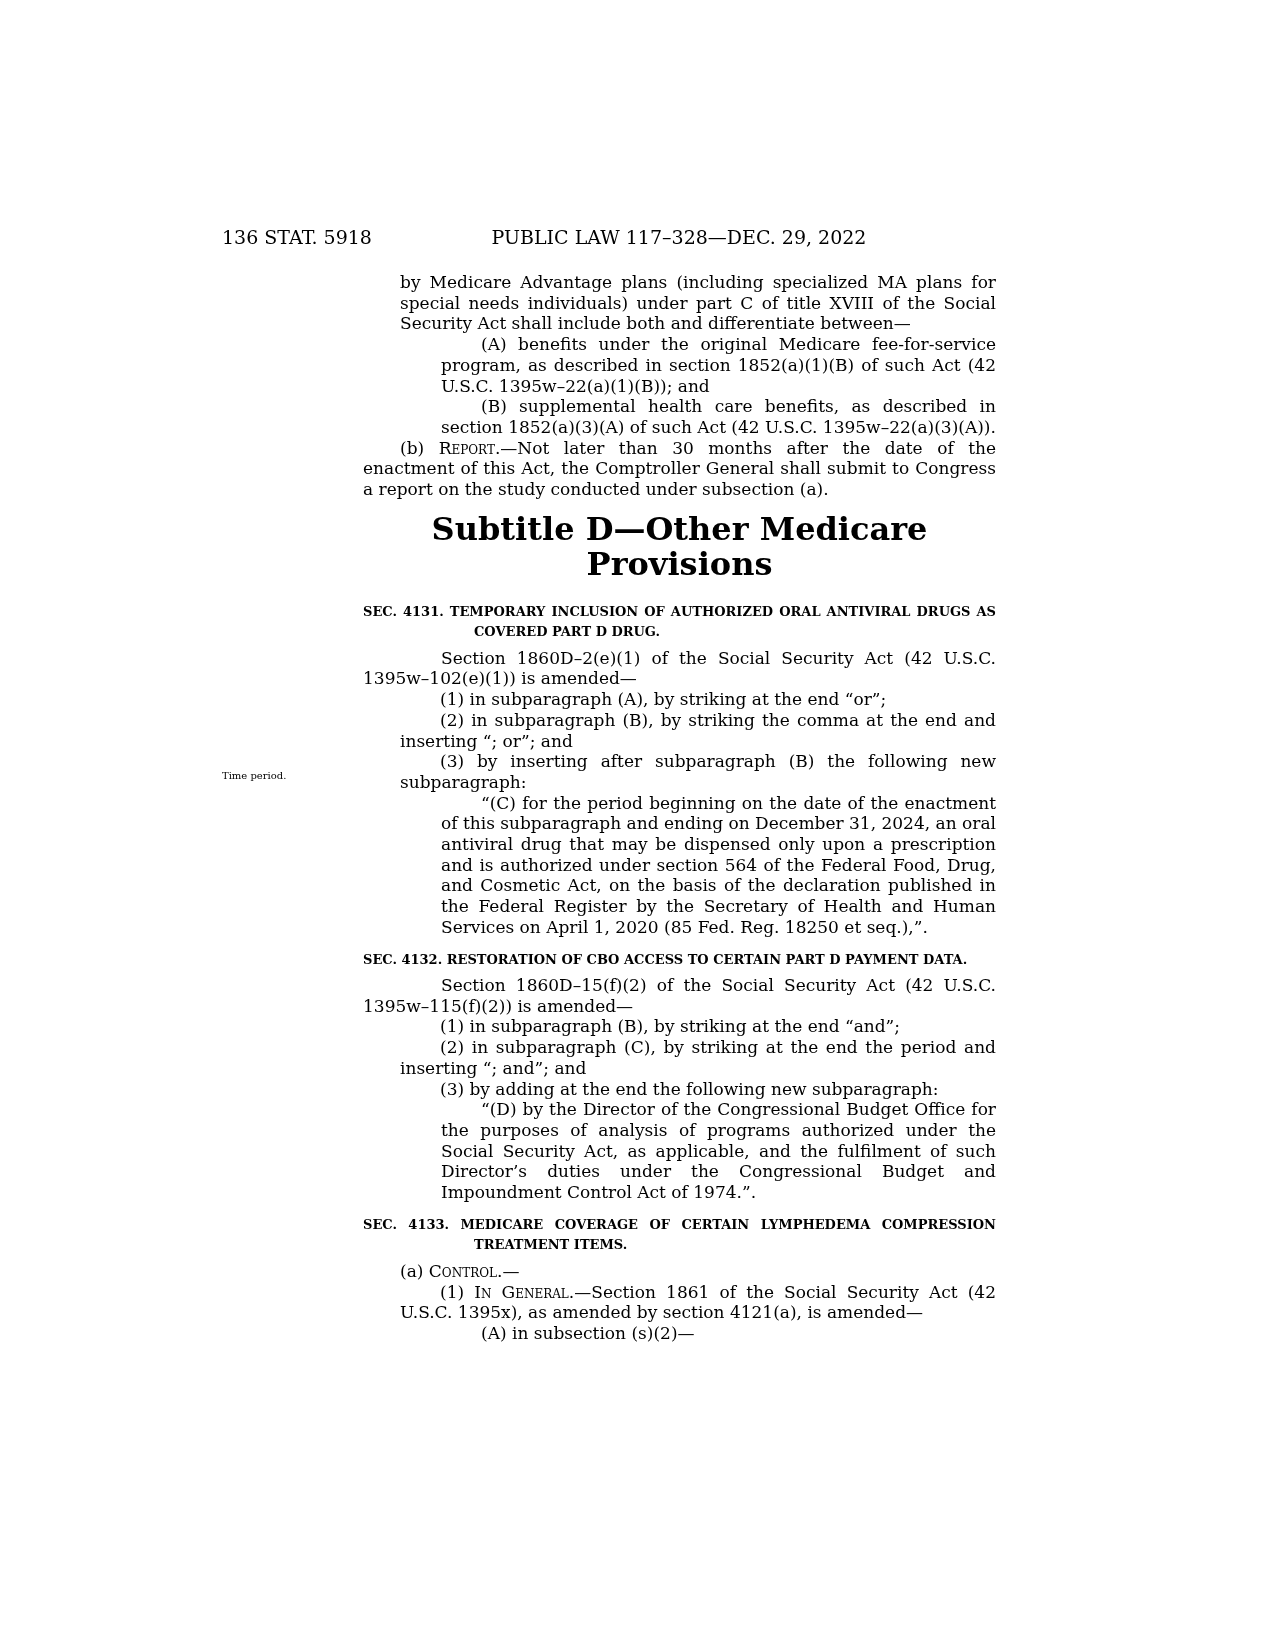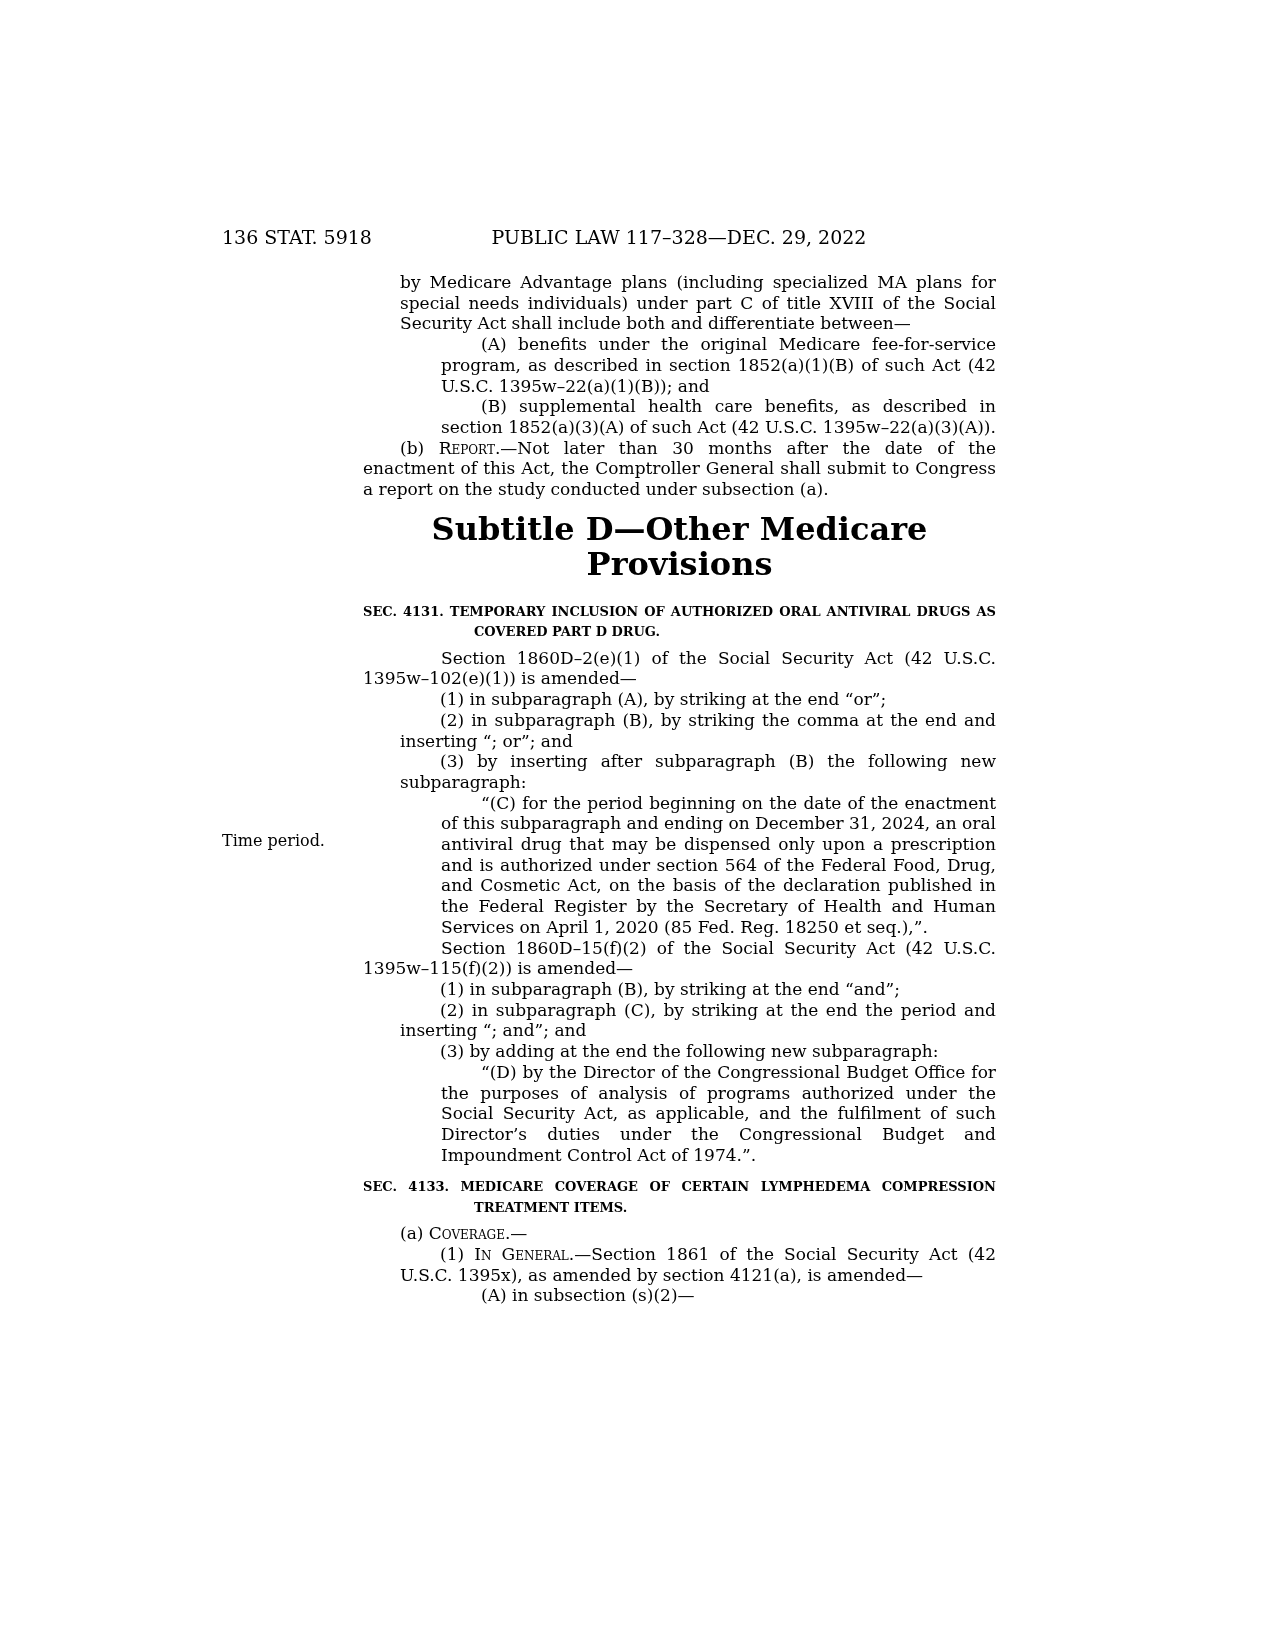--- a/index.html
+++ b/index.html
@@ -38,22 +38,22 @@
   .header .law {
     position: absolute;
     left: 141px;
     top: 0;
     width: 632px;
     text-align: center;
   }
   .margin-note {
     position: absolute;
     left: 222px;
-    top: 788px;
-    font-size: 16px;
+    top: 723px;
+    font-size: 10px;
     line-height: 17px;
   }
   .column {
     position: absolute;
     left: 363px;
     top: 228px;
     width: 633px;
     font-size: 17px;
     line-height: 20.7px;
     text-align: justify;
@@ -108,26 +108,27 @@
 
     <p class="subtitle">Subtitle D—Other Medicare Provisions</p>
 
     <p class="sec-head">SEC. 4131. TEMPORARY INCLUSION OF AUTHORIZED ORAL ANTIVIRAL DRUGS AS COVERED PART D DRUG.</p>
     <p class="fi2">Section 1860D–2(e)(1) of the Social Security Act (42 U.S.C. 1395w–102(e)(1)) is amended—</p>
     <p class="i1 fi">(1) in subparagraph (A), by striking at the end “or”;</p>
     <p class="i1 fi">(2) in subparagraph (B), by striking the comma at the end and inserting “; or”; and</p>
     <p class="i1 fi">(3) by inserting after subparagraph (B) the following new subparagraph:</p>
     <p class="i2 fi">“(C) for the period beginning on the date of the enactment of this subparagraph and ending on December 31, 2024, an oral antiviral drug that may be dispensed only upon a prescription and is authorized under section 564 of the Federal Food, Drug, and Cosmetic Act, on the basis of the declaration published in the Federal Register by the Secretary of Health and Human Services on April 1, 2020 (85 Fed. Reg. 18250 et seq.),”.</p>
 
+    <p class="sec-head">SEC. 4132. RESTORATION OF CBO ACCESS TO CERTAIN PART D PAYMENT DATA.</p>
     <p class="fi2">Section 1860D–15(f)(2) of the Social Security Act (42 U.S.C. 1395w–115(f)(2)) is amended—</p>
     <p class="i1 fi">(1) in subparagraph (B), by striking at the end “and”;</p>
     <p class="i1 fi">(2) in subparagraph (C), by striking at the end the period and inserting “; and”; and</p>
     <p class="i1 fi">(3) by adding at the end the following new subparagraph:</p>
     <p class="i2 fi">“(D) by the Director of the Congressional Budget Office for the purposes of analysis of programs authorized under the Social Security Act, as applicable, and the fulfilment of such Director’s duties under the Congressional Budget and Impoundment Control Act of 1974.”.</p>
 
     <p class="sec-head">SEC. 4133. MEDICARE COVERAGE OF CERTAIN LYMPHEDEMA COMPRESSION TREATMENT ITEMS.</p>
-    <p class="fib"><span>(a) </span><span class="sc">Coverage</span><span>.—</span></p>
+    <p class="fib"><span>(a) </span><span class="sc">Control</span><span>.—</span></p>
     <p class="i1 fi"><span>(1) </span><span class="sc">In General</span><span>.—Section 1861 of the Social Security Act (42 U.S.C. 1395x), as amended by section 4121(a), is amended—</span></p>
     <p class="i2 fi">(A) in subsection (s)(2)—</p>
 
   </div>
 
 </div>
 
 </body></html>

